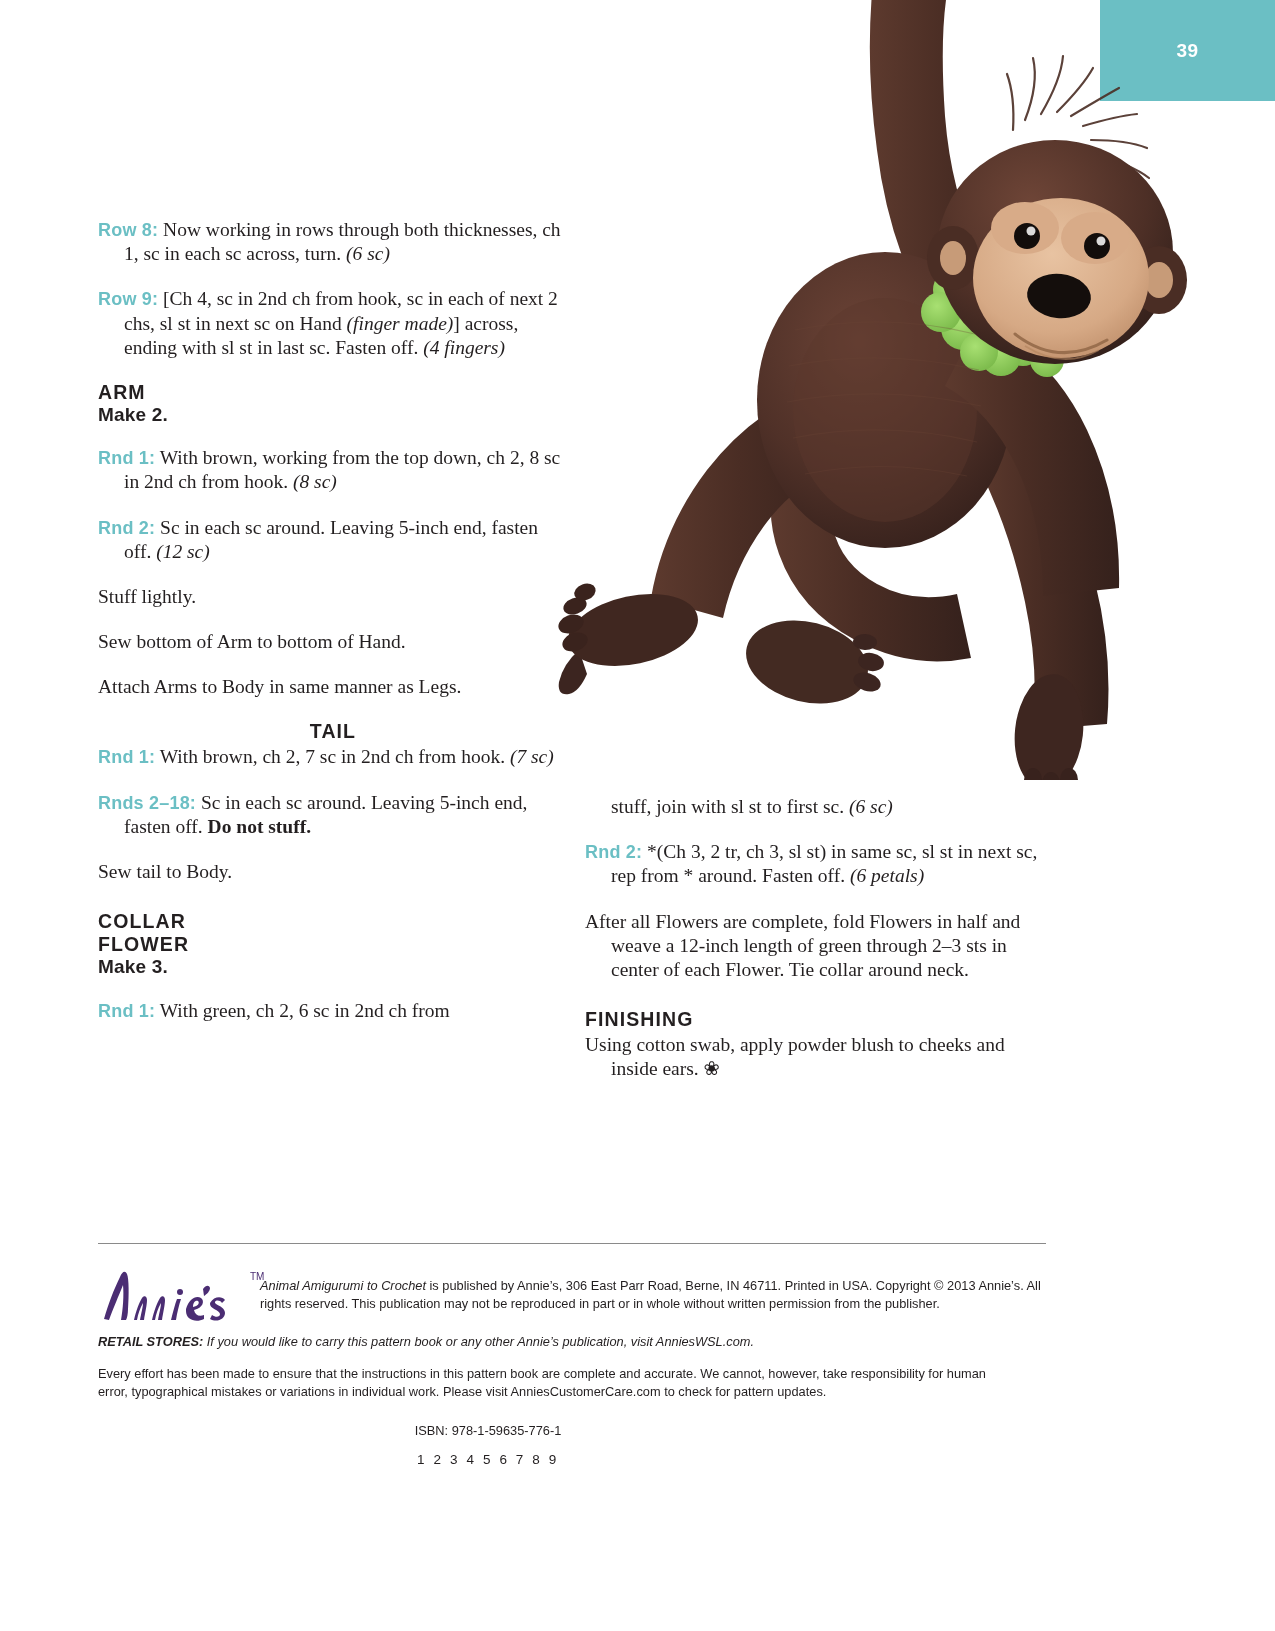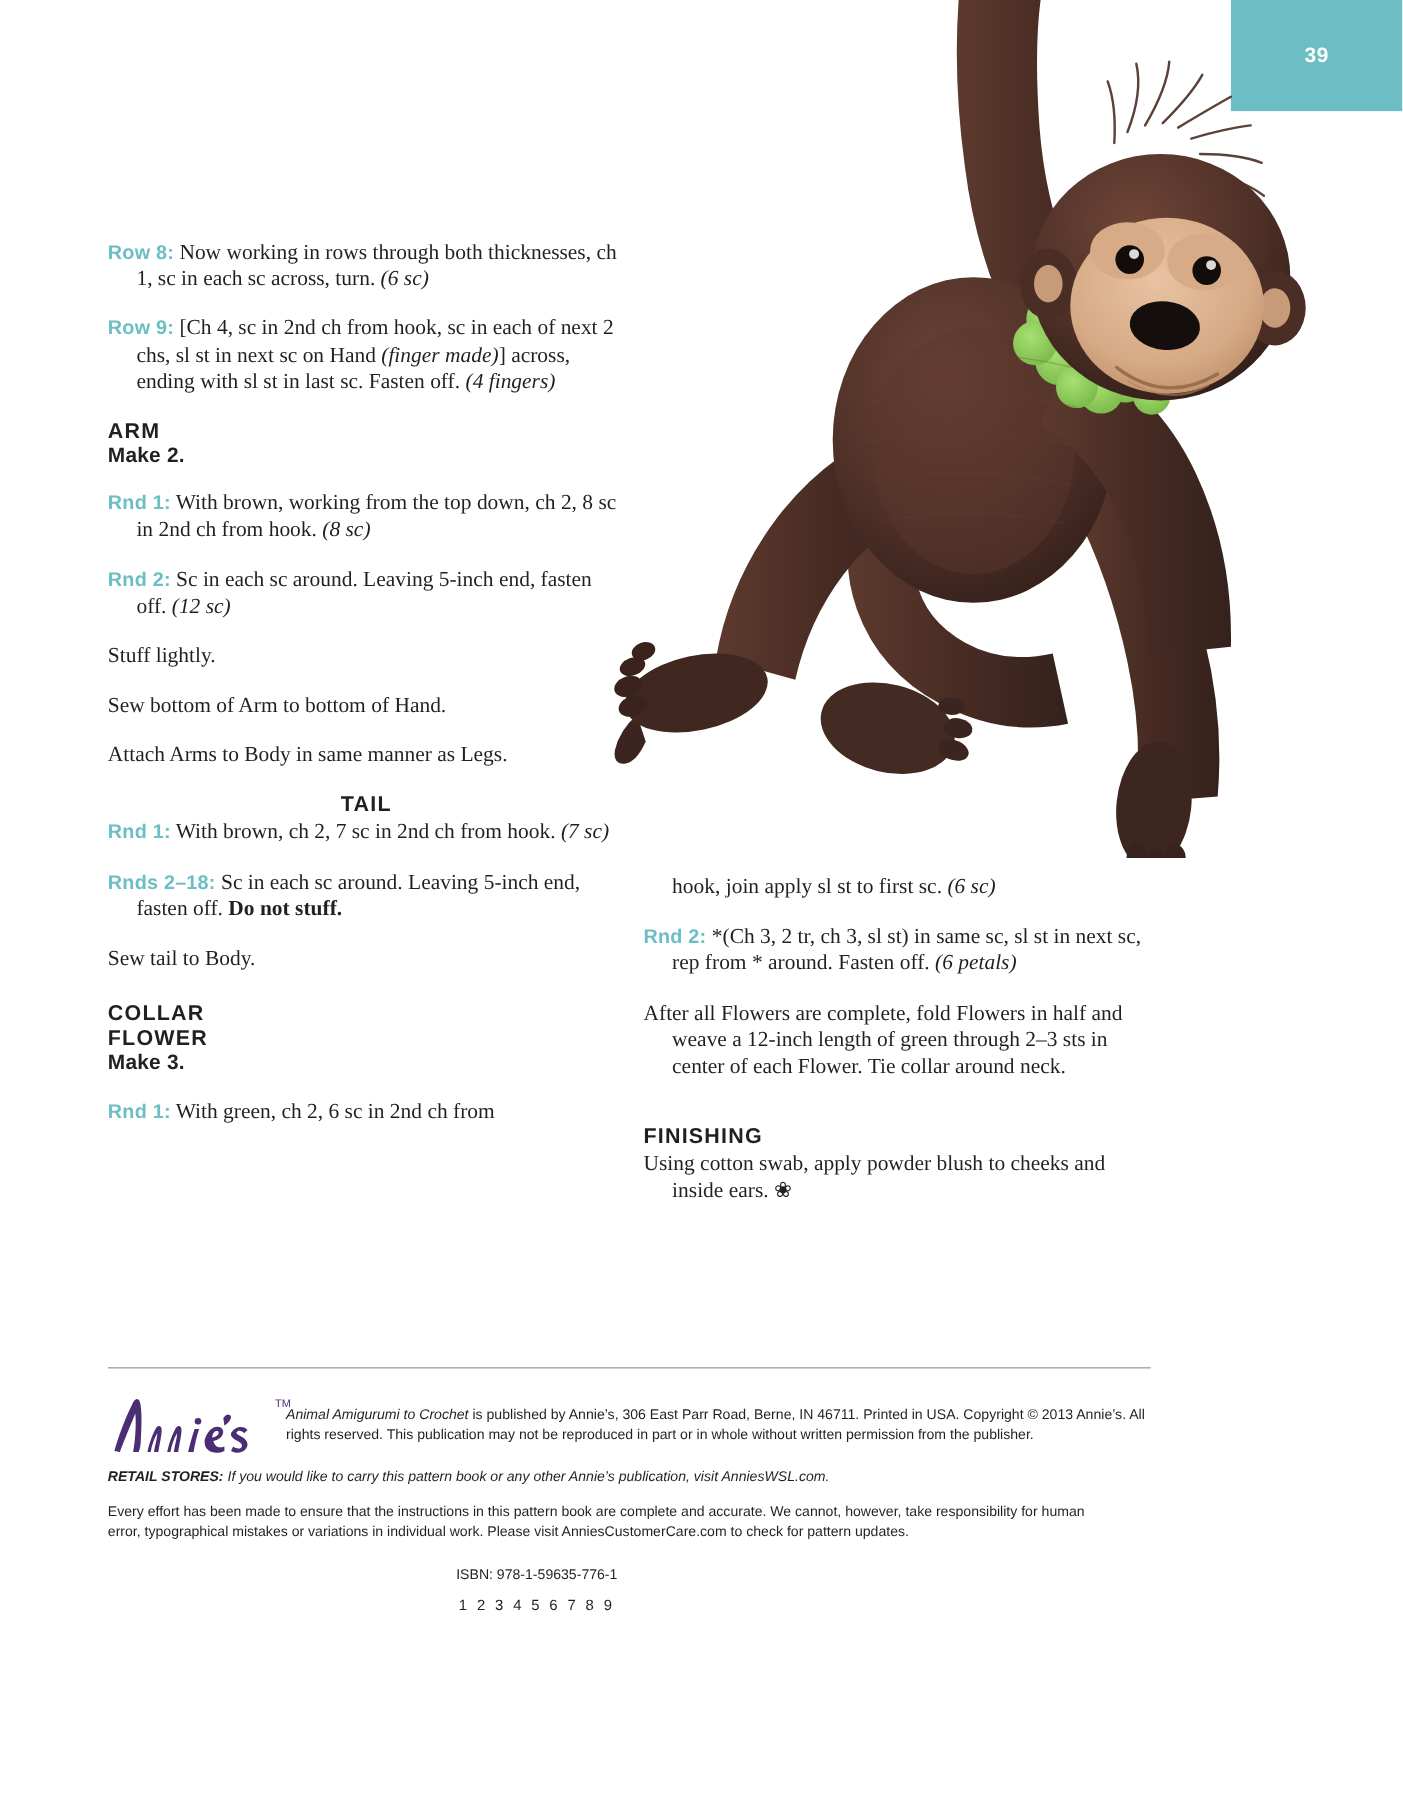--- a/index.html
+++ b/index.html
@@ -11,21 +11,21 @@
     font-family: "Liberation Serif", serif;
     position: relative;
     overflow: hidden;
   }
 
   
   .page-tab {
     position: absolute;
     top: 0;
     right: 0;
-    width: 156px;
+    width: 175px;
     height: 101px;
     background: #6BBFC4;
     color: #ffffff;
     font-family: "Liberation Sans", sans-serif;
     font-weight: bold;
     font-size: 19px;
     display: flex;
     align-items: center;
     justify-content: center;
     letter-spacing: 0.5px;
@@ -360,30 +360,30 @@
 
   <p class="blk hang">
     <span class="lbl">Rnd 1:</span><span> With green, ch 2, 6 sc in 2nd ch from</span>
   </p>
 
 </div>
 
 <div class="col-right">
 
   <p class="blk">
-    <span>hook, join apply sl st to first sc. </span><span class="it">(6 sc)</span>
+    <span>stuff, join with sl st to first sc. </span><span class="it">(6 sc)</span>
   </p>
 
   <p class="blk hang">
     <span class="lbl">Rnd 2:</span><span> *(Ch 3, 2 tr, ch 3, sl st) in same sc, sl st in next sc, rep from * around. Fasten off. </span><span class="it">(6 petals)</span>
   </p>
 
   <p class="blk hang">After all Flowers are complete, fold Flowers in half and weave a 12-inch length of green through 2–3 sts in center of each Flower. Tie collar around neck.</p>
 
-  <h2 class="sec sec-tight" style="margin-top:40px;">FINISHING</h2>
+  <h2 class="sec sec-tight" style="margin-top:26px;">FINISHING</h2>
 
   <p class="blk hang" style="margin-top:2px;">
     <span>Using cotton swab, apply powder blush to cheeks and inside ears. </span><span>❀</span>
   </p>
 
 </div>
 
 <div class="divider"></div>
 
 <div class="footer">

